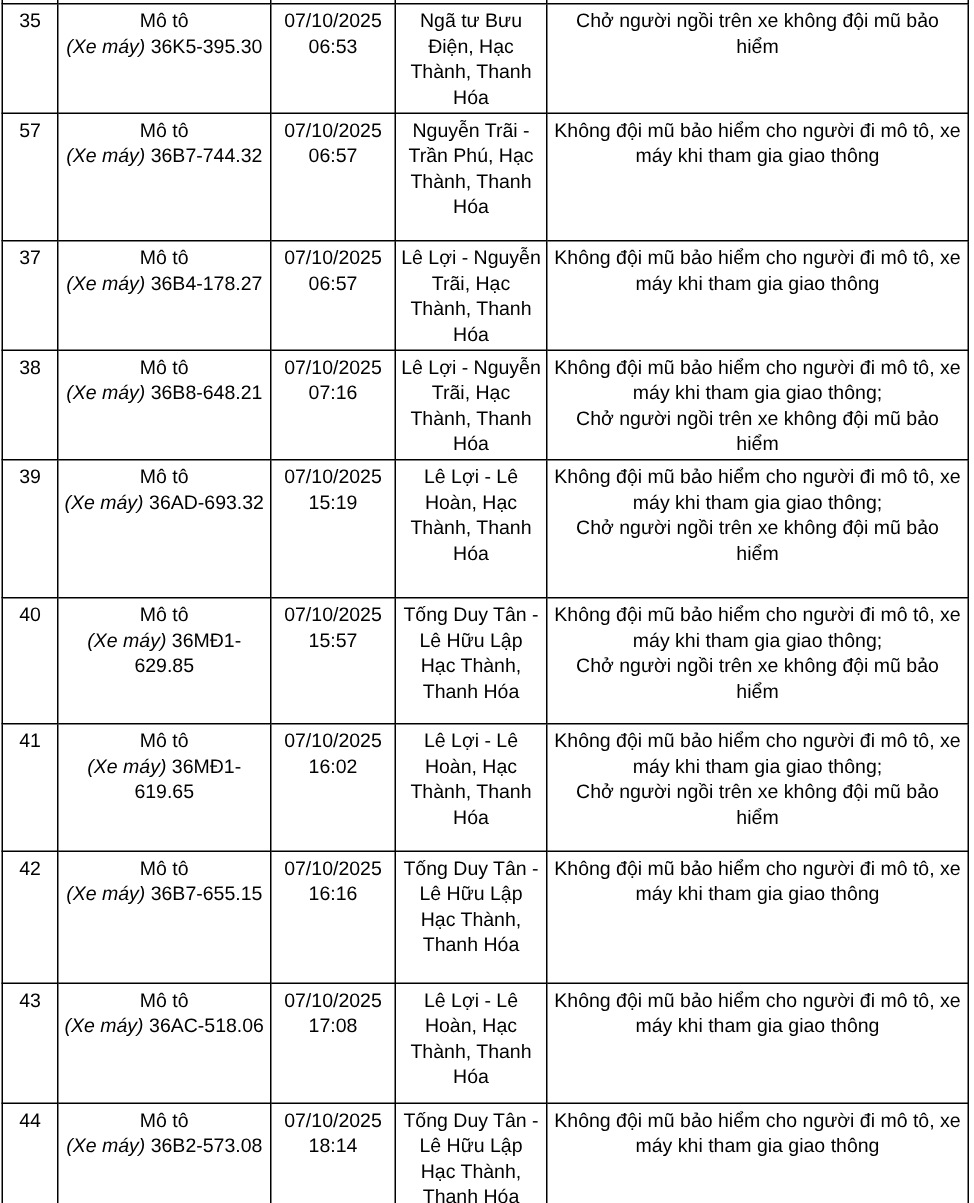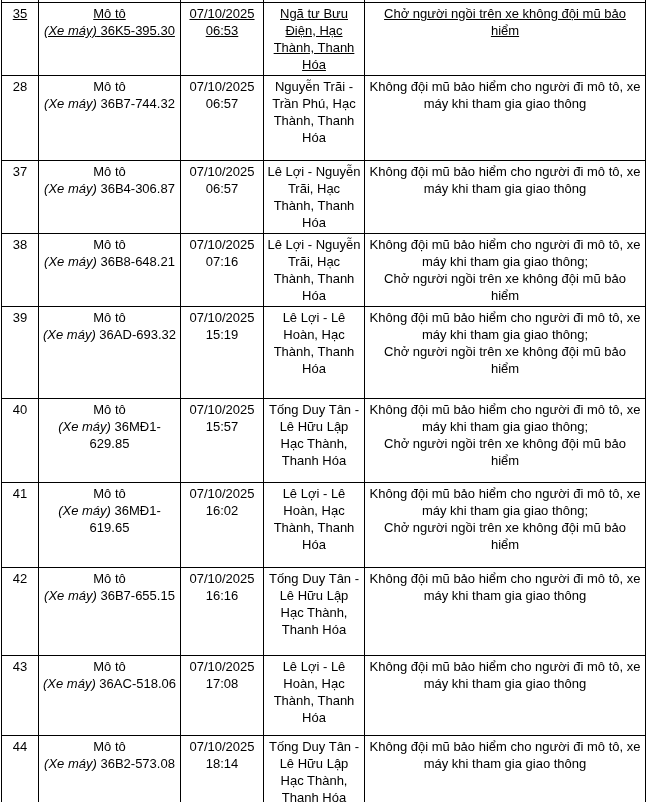--- a/index.html
+++ b/index.html
@@ -50,42 +50,42 @@
   </colgroup>
   <tbody>
     <tr class="partial-top">
       <td></td>
       <td></td>
       <td></td>
       <td></td>
       <td></td>
     </tr>
 
-    <tr style="height: 66px; text-decoration: underline;">
+    <tr style="height: 66px;">
     <td class="col-no">
       <span>35</span>
     </td>
     <td class="col-vehicle">
       <div>Mô tô</div>
       <div><span class="veh-sub">(Xe máy)</span> <span>36K5-395.30</span></div>
     </td>
     <td class="col-datetime">
       <div>07/10/2025</div>
       <div>06:53</div>
     </td>
     <td class="col-location">
       <span>Ngã tư Bưu Điện, Hạc Thành, Thanh Hóa</span>
     </td>
     <td class="col-violation">
           <div>Chở người ngồi trên xe không đội mũ bảo hiểm</div>
         </td>
   </tr>
       <tr style="height: 85px;">
     <td class="col-no">
-      <span>28</span>
+      <span>57</span>
     </td>
     <td class="col-vehicle">
       <div>Mô tô</div>
       <div><span class="veh-sub">(Xe máy)</span> <span>36B7-744.32</span></div>
     </td>
     <td class="col-datetime">
       <div>07/10/2025</div>
       <div>06:57</div>
     </td>
     <td class="col-location">
@@ -94,21 +94,21 @@
     <td class="col-violation">
           <div>Không đội mũ bảo hiểm cho người đi mô tô, xe máy khi tham gia giao thông</div>
         </td>
   </tr>
       <tr style="height: 67px;">
     <td class="col-no">
       <span>37</span>
     </td>
     <td class="col-vehicle">
       <div>Mô tô</div>
-      <div><span class="veh-sub">(Xe máy)</span> <span>36B4-306.87</span></div>
+      <div><span class="veh-sub">(Xe máy)</span> <span>36B4-178.27</span></div>
     </td>
     <td class="col-datetime">
       <div>07/10/2025</div>
       <div>06:57</div>
     </td>
     <td class="col-location">
       <span>Lê Lợi - Nguyễn Trãi, Hạc Thành, Thanh Hóa</span>
     </td>
     <td class="col-violation">
           <div>Không đội mũ bảo hiểm cho người đi mô tô, xe máy khi tham gia giao thông</div>

